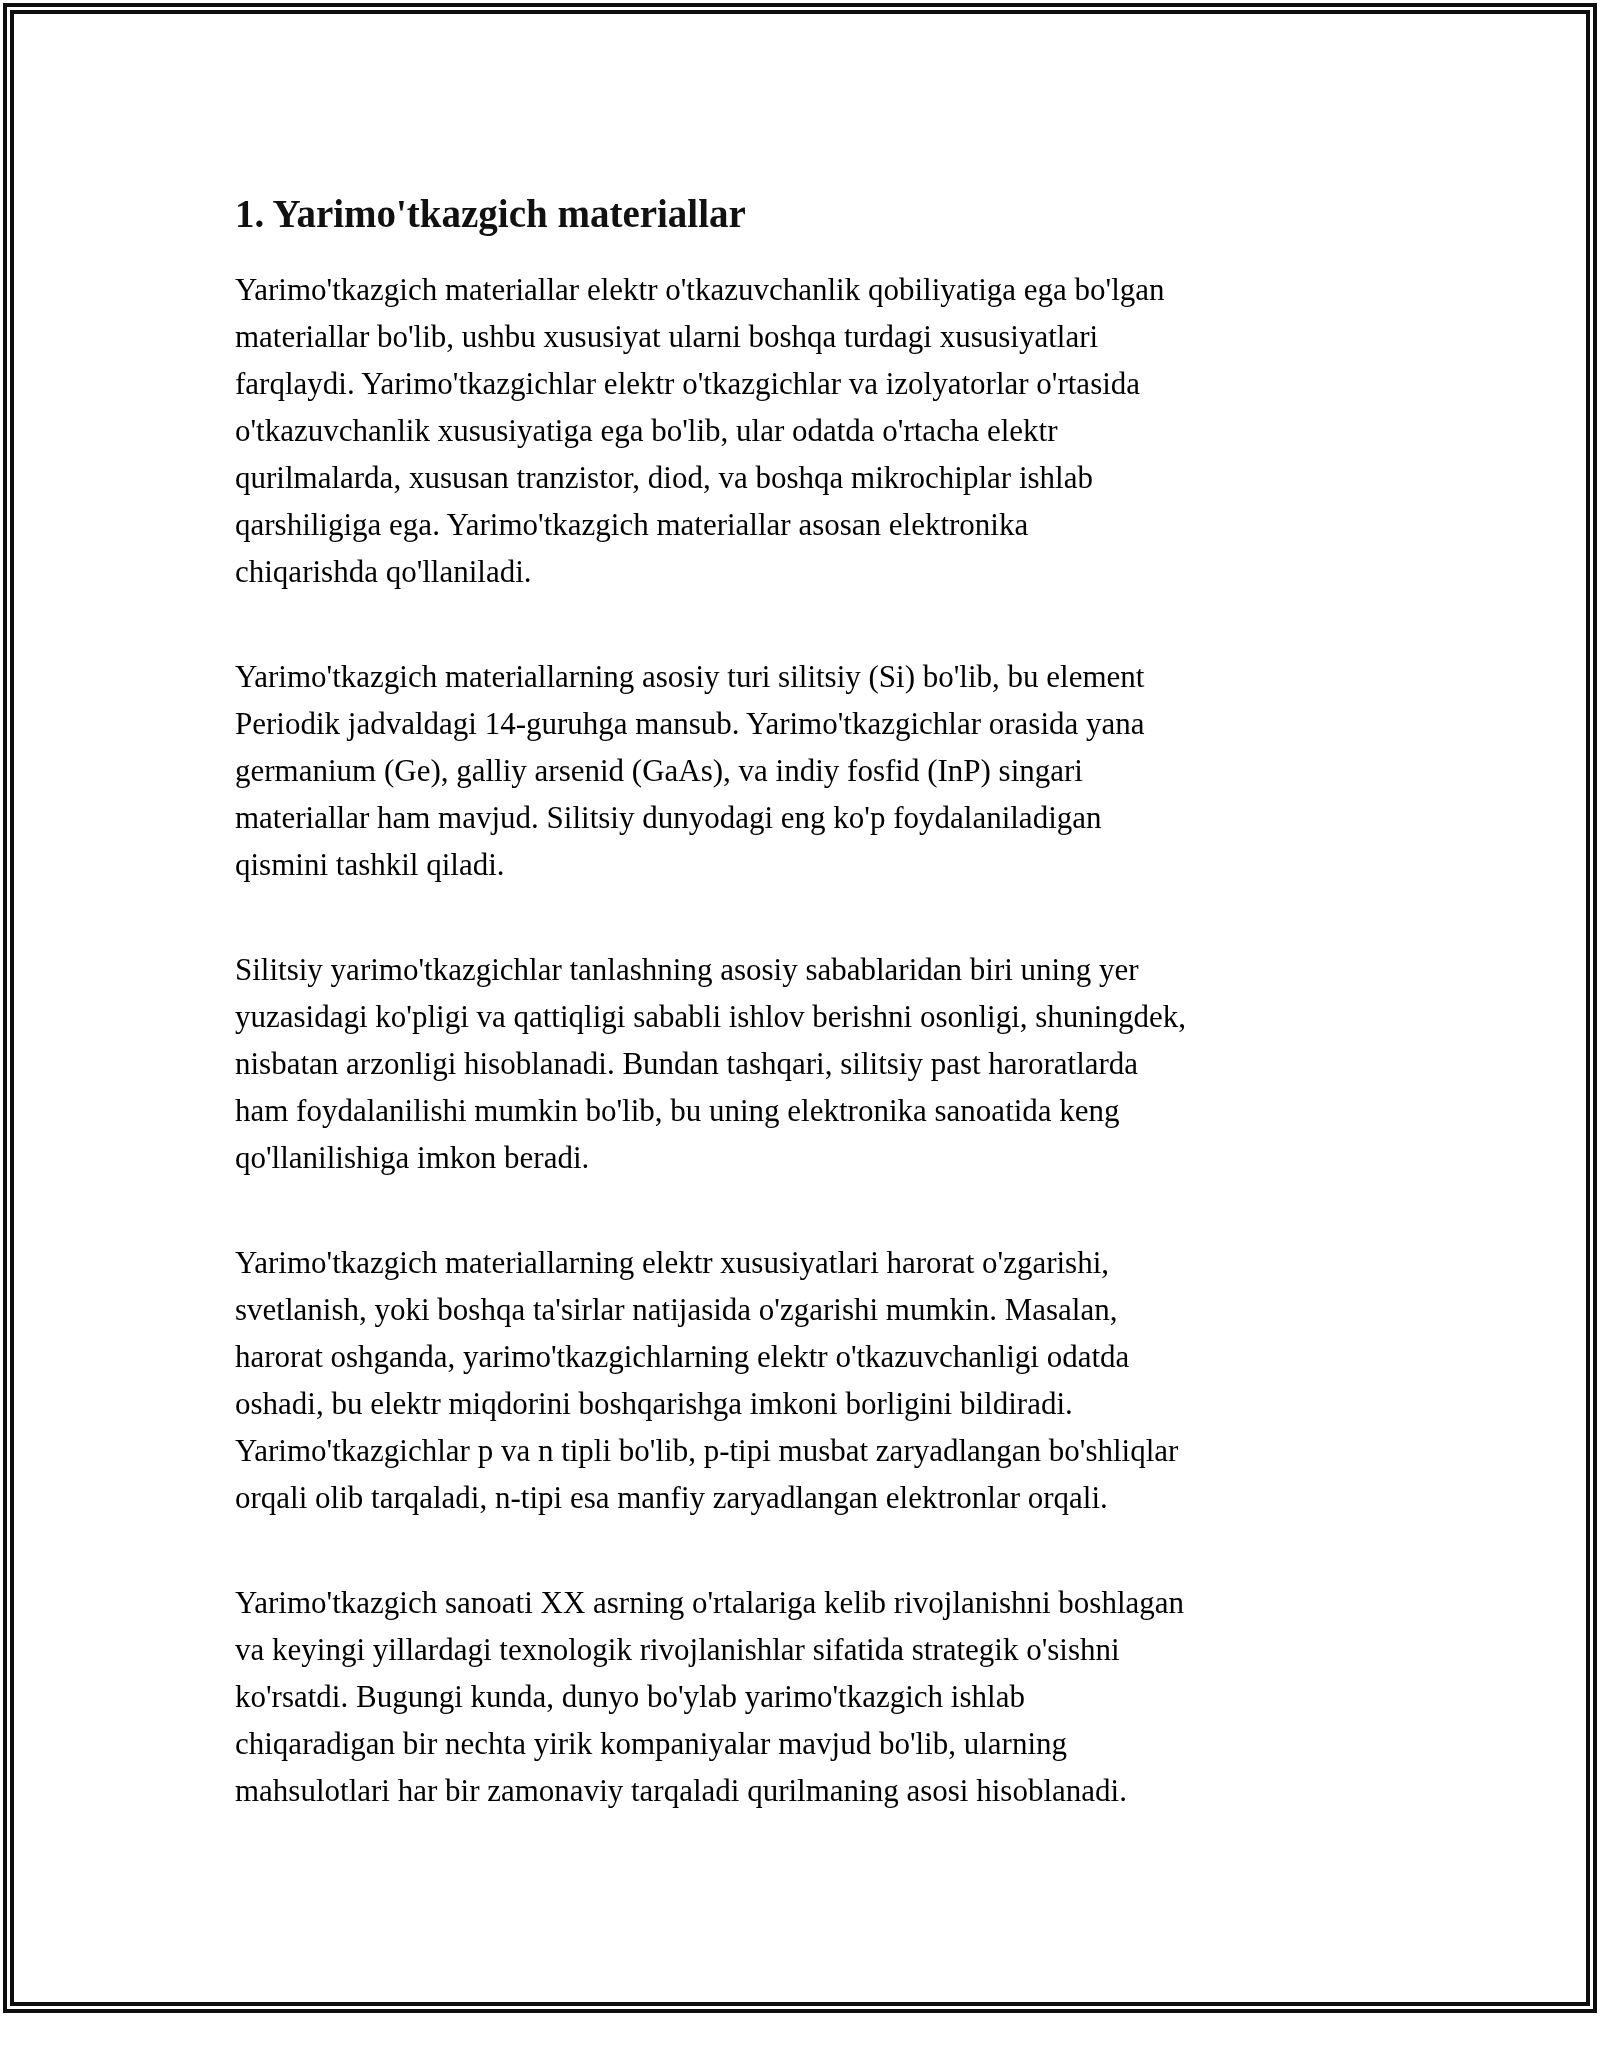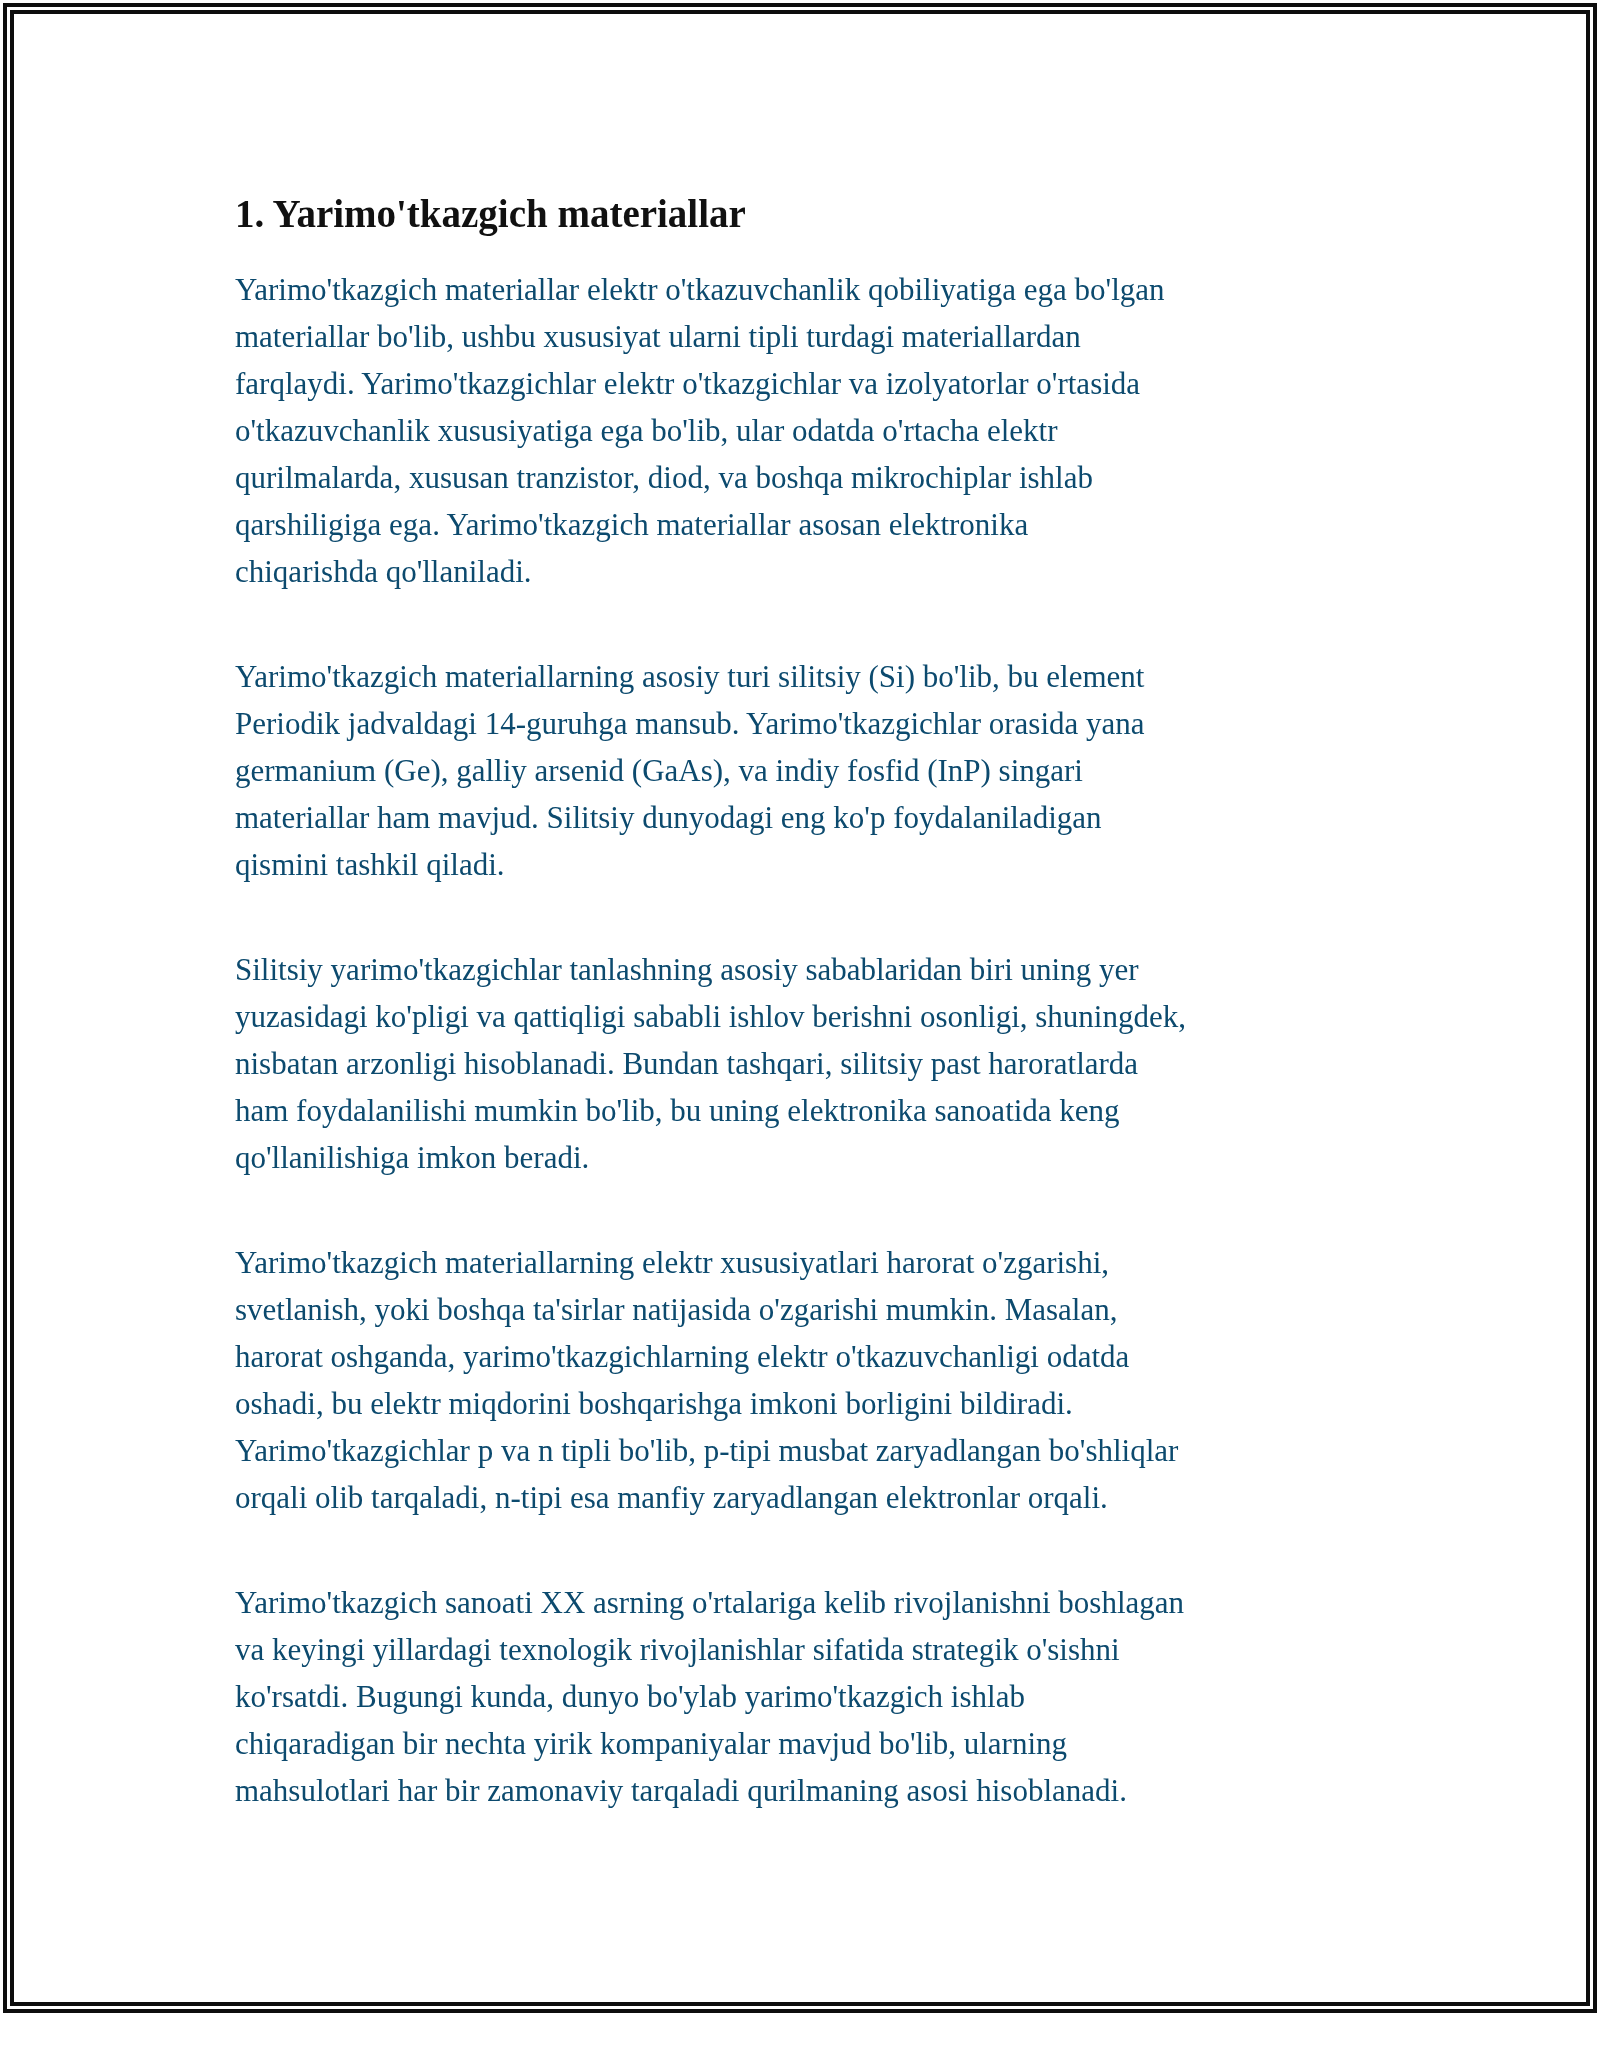--- a/index.html
+++ b/index.html
@@ -42,35 +42,35 @@
     color: #111111;
   }
   .para {
     margin: 0 0 58px 0;
   }
   .para .line {
     display: block;
     font-size: 31px;
     line-height: 47px;
     white-space: nowrap;
-    color: #0c4a6e;
+    color: #000000;
   }
 </style>
 </head>
 <body>
 
 <div class="page">
   <div class="frame-outer"></div>
   <div class="frame-inner"></div>
   <div class="content">
     <h1 class="title">1. Yarimo'tkazgich materiallar</h1>
     <div id="paragraphs">
         <p class="para">
           <span class="line">Yarimo'tkazgich materiallar elektr o'tkazuvchanlik qobiliyatiga ega bo'lgan</span>
-          <span class="line">materiallar bo'lib, ushbu xususiyat ularni tipli turdagi materiallardan</span>
+          <span class="line">materiallar bo'lib, ushbu xususiyat ularni boshqa turdagi xususiyatlari</span>
           <span class="line">farqlaydi. Yarimo'tkazgichlar elektr o'tkazgichlar va izolyatorlar o'rtasida</span>
           <span class="line">o'tkazuvchanlik xususiyatiga ega bo'lib, ular odatda o'rtacha elektr</span>
           <span class="line">qurilmalarda, xususan tranzistor, diod, va boshqa mikrochiplar ishlab</span>
           <span class="line">qarshiligiga ega. Yarimo'tkazgich materiallar asosan elektronika</span>
           <span class="line">chiqarishda qo'llaniladi.</span>
         </p>
         <p class="para">
           <span class="line">Yarimo'tkazgich materiallarning asosiy turi silitsiy (Si) bo'lib, bu element</span>
           <span class="line">Periodik jadvaldagi 14-guruhga mansub. Yarimo'tkazgichlar orasida yana</span>
           <span class="line">germanium (Ge), galliy arsenid (GaAs), va indiy fosfid (InP) singari</span>

